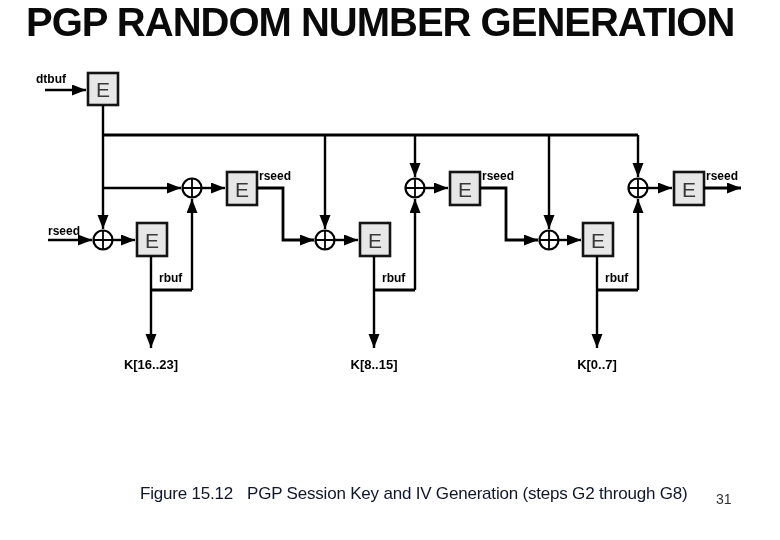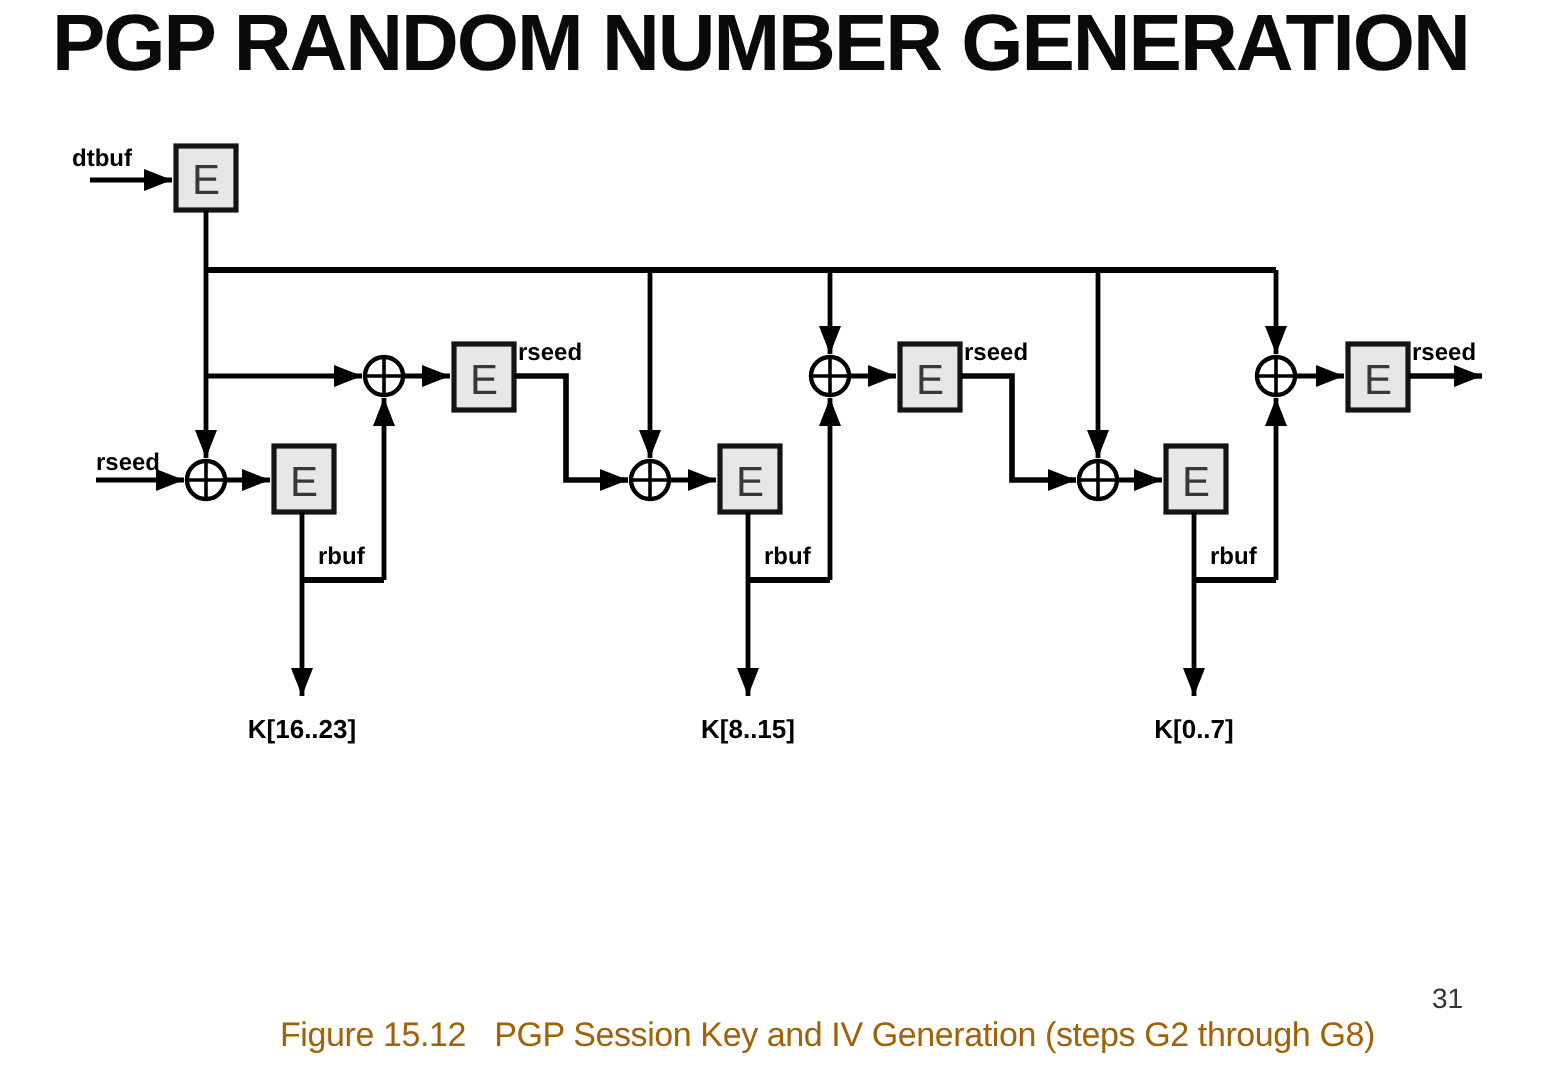--- a/index.html
+++ b/index.html
@@ -17,22 +17,22 @@
   .ln-thick{stroke:#000;stroke-width:3;fill:none;}
   .ln-out{stroke:#000;stroke-width:2.8;fill:none;}
   .xor-circle{fill:#ffffff;stroke:#000;stroke-width:2.2;}
   .xor-cross{stroke:#000;stroke-width:1.8;}
   .e-rect{fill:#e7e7e7;stroke:#141414;stroke-width:2.6;}
   .e-letter{font-family:"Liberation Sans",sans-serif;font-size:21px;fill:#383838;text-anchor:middle;}
   .lbl{font-family:"Liberation Sans",sans-serif;font-size:12px;font-weight:bold;fill:#000;}
   .lbl-end{text-anchor:end;}
   .klbl{font-family:"Liberation Sans",sans-serif;font-size:13px;font-weight:bold;fill:#000;text-anchor:middle;}
   .caption{
-    position:absolute;left:140px;top:484px;font-size:17px;color:#a16207;
-    letter-spacing:-0.2px;white-space:nowrap;margin-top:24px;
+    position:absolute;left:140px;top:484px;font-size:17px;color:#0f172a;
+    letter-spacing:-0.2px;white-space:nowrap;
   }
   .caption .fig{margin-right:14px;}
   .page-number{position:absolute;left:716px;top:491px;font-size:14px;color:#333;text-align:right;}
 </style>
 </head>
 <body>
 
 <div class="title">PGP RANDOM NUMBER GENERATION</div>
 
 <svg class="diagram-svg" width="780" height="540" viewBox="0 0 780 540">

